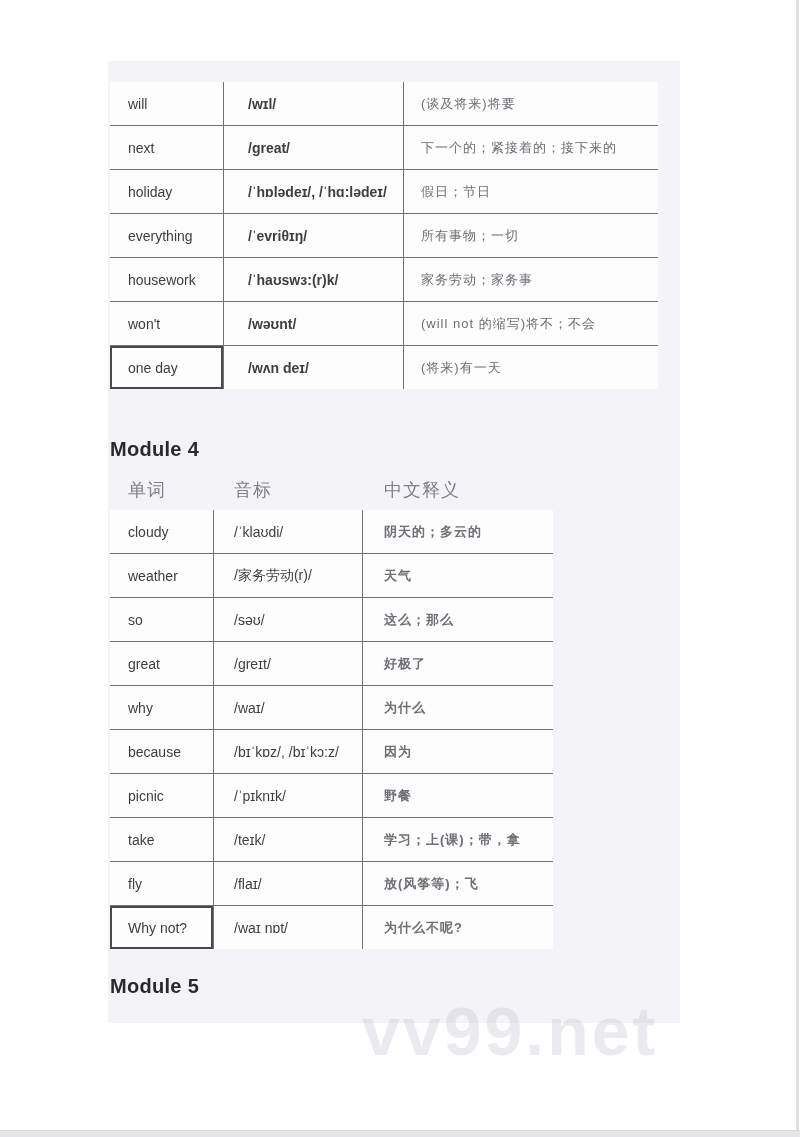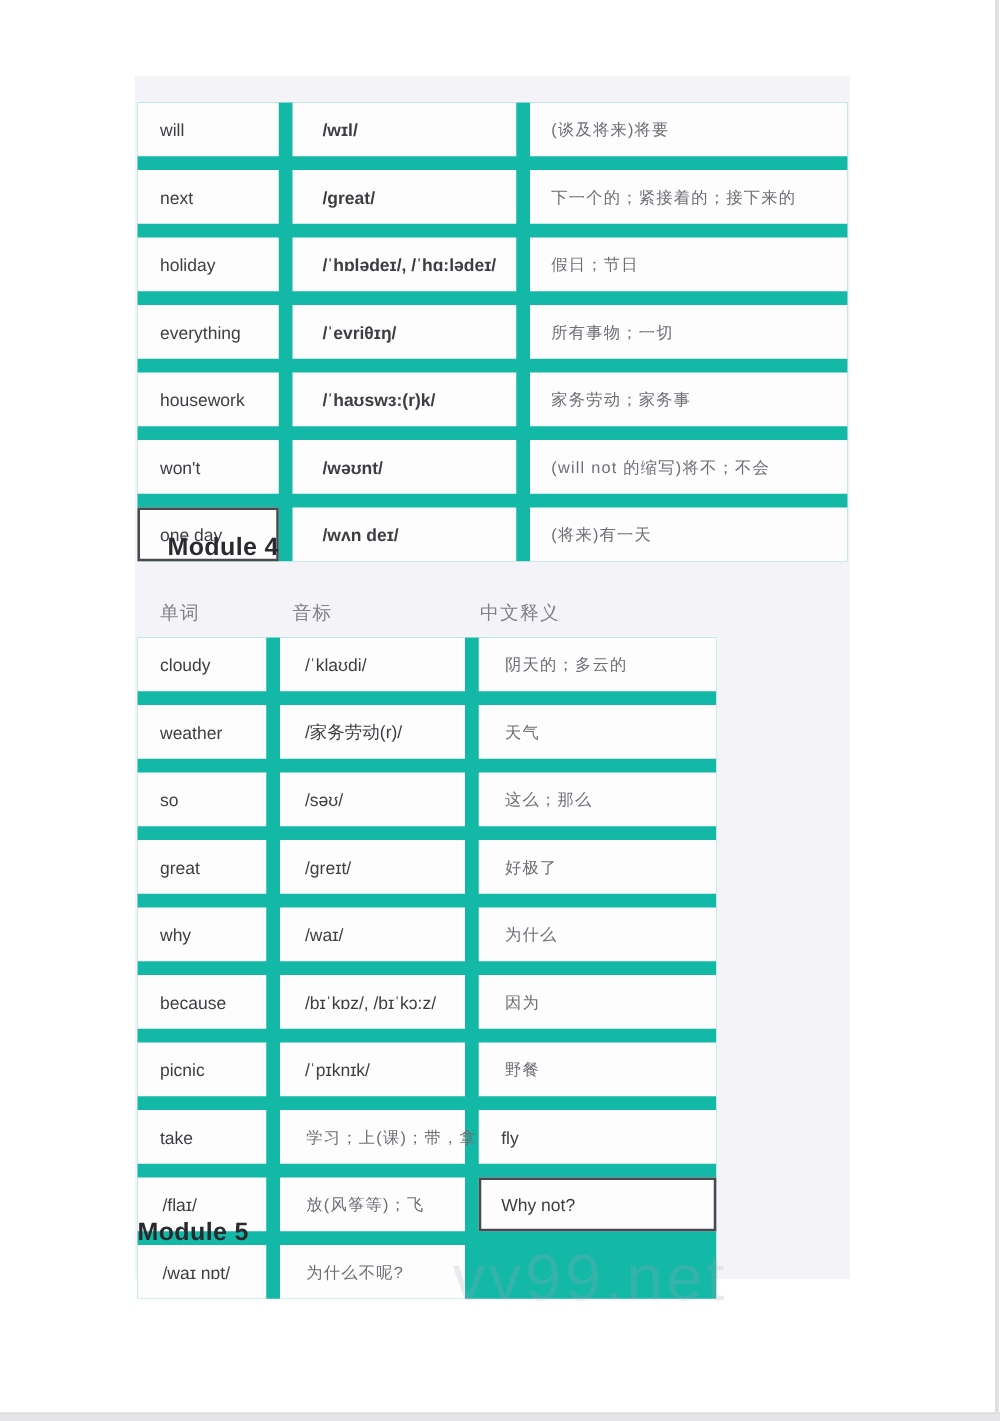--- a/index.html
+++ b/index.html
@@ -21,22 +21,22 @@
     position: absolute;
     left: 108px;
     top: 61px;
     width: 572px;
     height: 962px;
     background: #f4f4f8;
   }
   .vtable {
     position: absolute;
     display: grid;
-    gap: 11px;
-    background: #14b8a6;
+    gap: 1px;
+    background: #737373;
   }
   #table1 {
     left: 110px;
     top: 82px;
     grid-template-columns: 113px 179px 254px;
     grid-auto-rows: 43px;
   }
   #table2 {
     left: 110px;
     top: 510px;
@@ -50,21 +50,21 @@
     align-items: center;
     font-size: 14px;
     color: #3e3e42;
     white-space: nowrap;
     overflow: visible;
   }
   .cell.c1 { padding-left: 18px; }
   #table1 .c2 { padding-left: 24px; font-weight: bold; }
   #table1 .c3 { padding-left: 17px; }
   #table2 .c2 { padding-left: 20px; }
-  #table2 .c3 { padding-left: 21px; }
+  #table2 .c3 { padding-left: 21px; font-weight: bold; }
   .zh {
     color: #6e6e74;
     font-size: 13px;
     letter-spacing: 1px;
   }
   .hbox {
     position: absolute;
     top: 0; left: 0; right: 0; bottom: 0;
     border: 2px solid #4a4a4e;
     pointer-events: none;
@@ -72,43 +72,43 @@
   .thead {
     position: absolute;
     left: 110px;
     top: 470px;
     width: 443px;
     height: 40px;
     display: grid;
     grid-template-columns: 104px 149px 190px;
     align-items: center;
     color: #80808a;
-    font-size: 15px;
+    font-size: 18px;
     letter-spacing: 1px;
   }
   .thead .th1 { padding-left: 18px; }
   .thead .th2 { padding-left: 20px; }
   .thead .th3 { padding-left: 21px; }
   .module-heading {
     position: absolute;
     left: 110px;
     margin: 0;
     font-size: 20px;
     font-weight: 700;
     color: #2a2a2e;
     letter-spacing: 0.3px;
   }
-  #module4-heading { top: 427px; margin-left: 24px; }
+  #module4-heading { top: 438px; }
   #module5-heading { top: 975px; }
   .watermark {
     position: absolute;
     left: 362px;
     top: 997px;
-    font-size: 52px;
-    font-weight: 400;
+    font-size: 68px;
+    font-weight: 700;
     line-height: 1;
     letter-spacing: 3px;
     color: rgba(163, 163, 180, 0.22);
     user-select: none;
   }
   .scroll-line {
     position: absolute;
     left: 796px;
     top: 0;
     width: 3px;
@@ -268,20 +268,23 @@
       </div>
       <div class="cell c2">
         <span>/ˈpɪknɪk/</span>
       </div>
       <div class="cell c3 zh">
         <span>野餐</span>
       </div>
       <div class="cell c1">
         <span>take</span>
       </div>
+      <div class="cell c2">
+        <span>/teɪk/</span>
+      </div>
       <div class="cell c3 zh">
         <span>学习；上(课)；带，拿</span>
       </div>
       <div class="cell c1">
         <span>fly</span>
       </div>
       <div class="cell c2">
         <span>/flaɪ/</span>
       </div>
       <div class="cell c3 zh">

